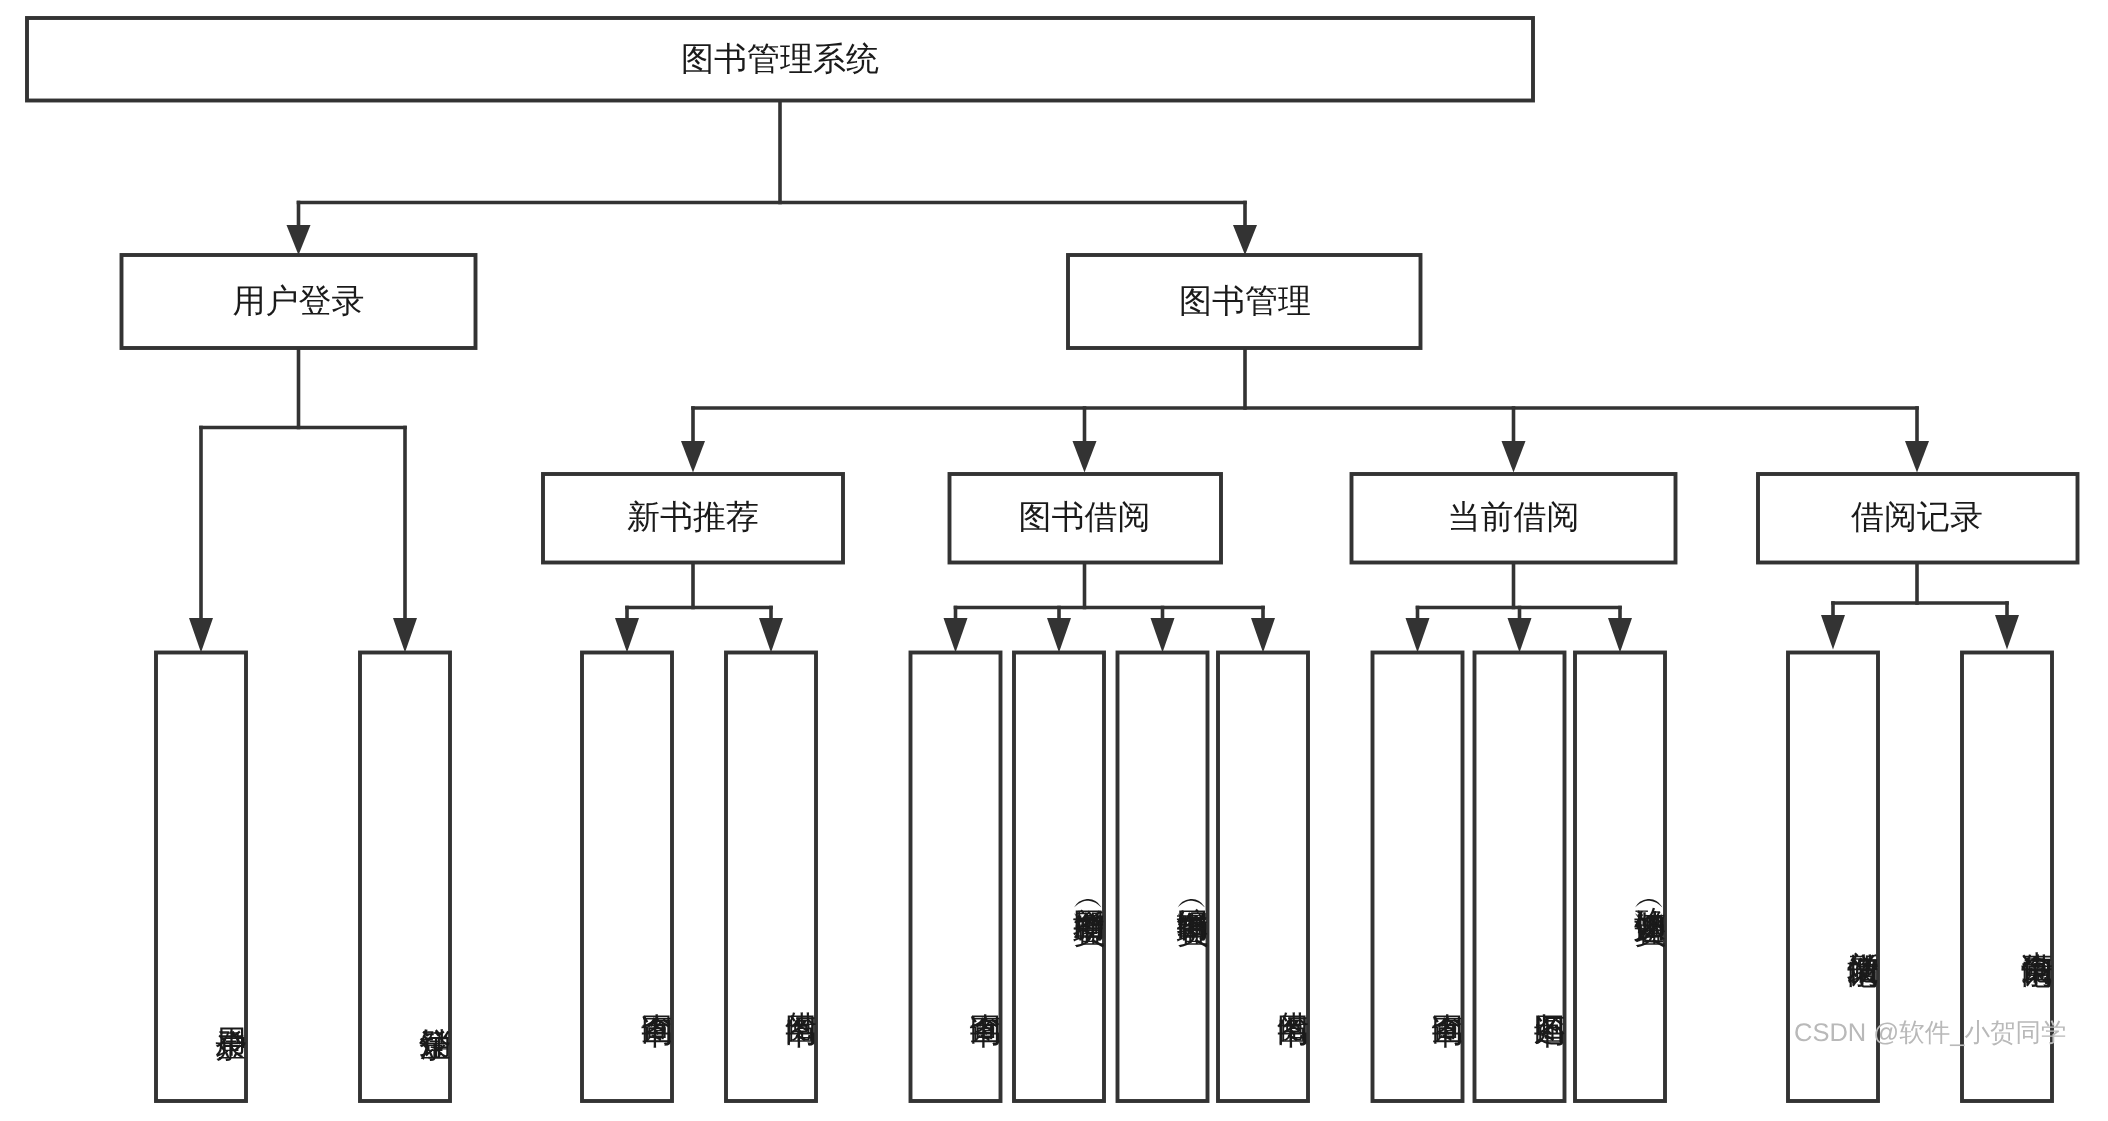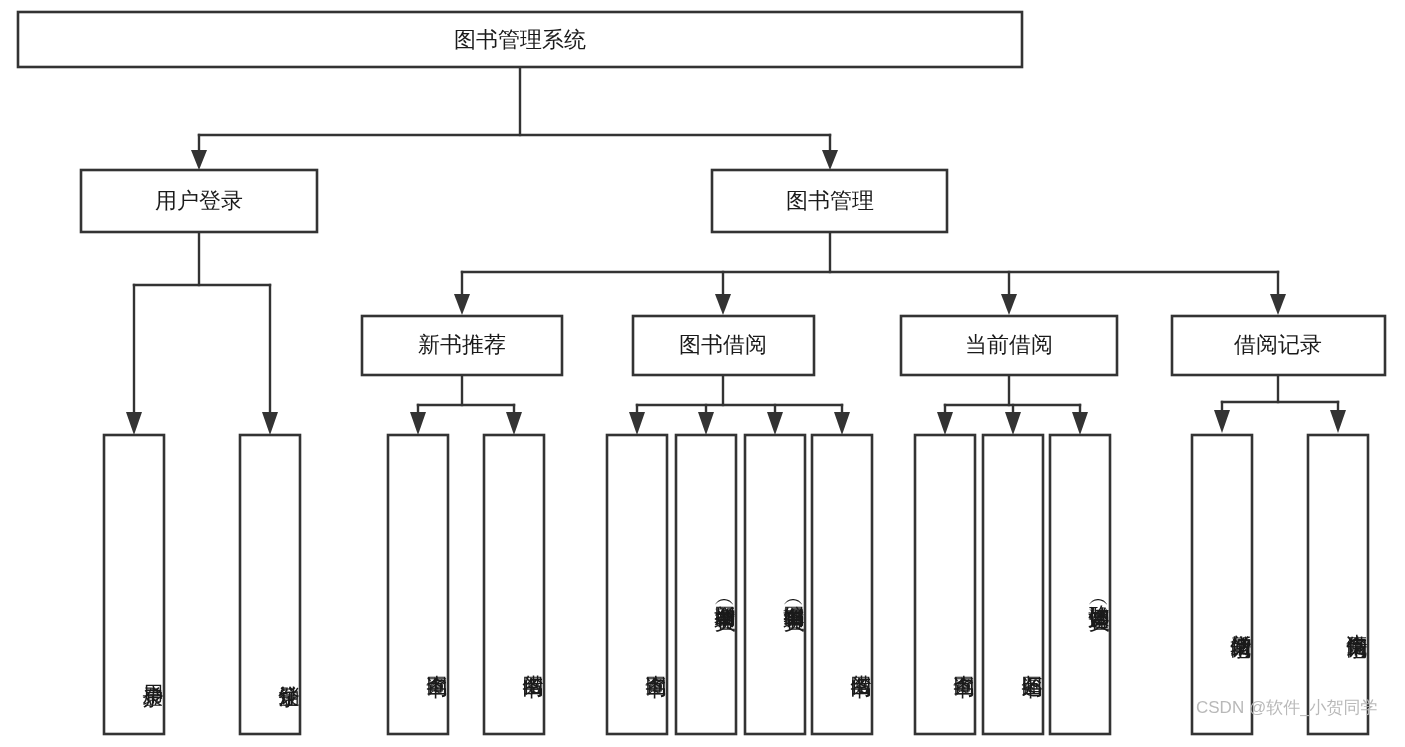--- a/index.html
+++ b/index.html
@@ -203,15 +203,15 @@
   <div class="node-label-v" style="left:915px; top:435px; width:60px; height:299px; padding-top:75px;">查询图书</div>
 
   <div class="node-label-v" style="left:983px; top:435px; width:60px; height:299px; padding-top:75px;">归还图书</div>
 
   <div class="node-label-v" style="left:1050px; top:435px; width:60px; height:299px; padding-top:8px;">确认归还（管理员）</div>
 
   <div class="node-label-v" style="left:1192px; top:435px; width:60px; height:299px; padding-top:35px;">新增借阅记录</div>
 
   <div class="node-label-v" style="left:1308px; top:435px; width:60px; height:299px; padding-top:35px;">查询借阅记录</div>
 
-  <div class="watermark" style="left:1196px; top:696px;">CSDN @软件_小贺同学</div>
+  <div class="watermark" style="left:1196px; top:677px;">CSDN @软件_小贺同学</div>
 
 </div>
 
 </body></html>

